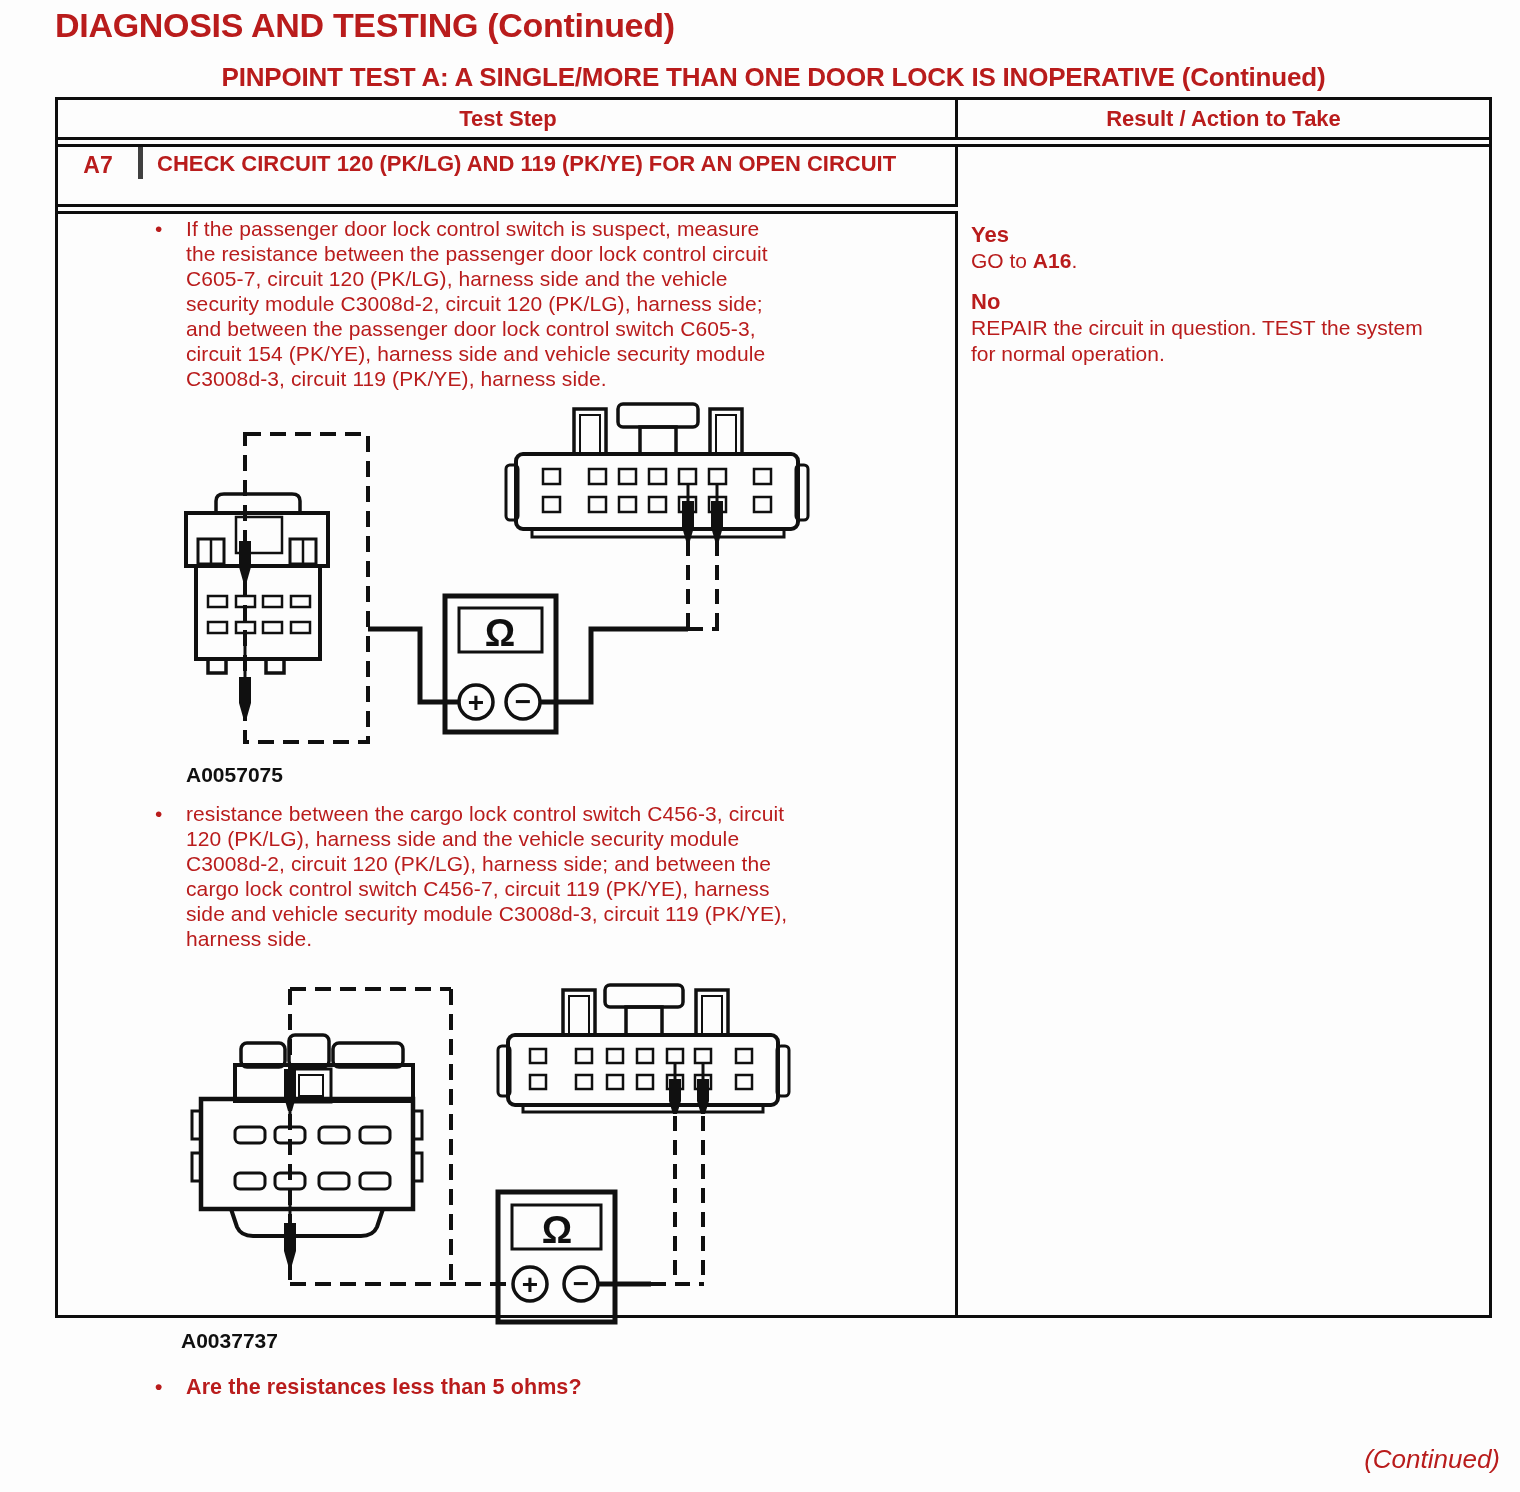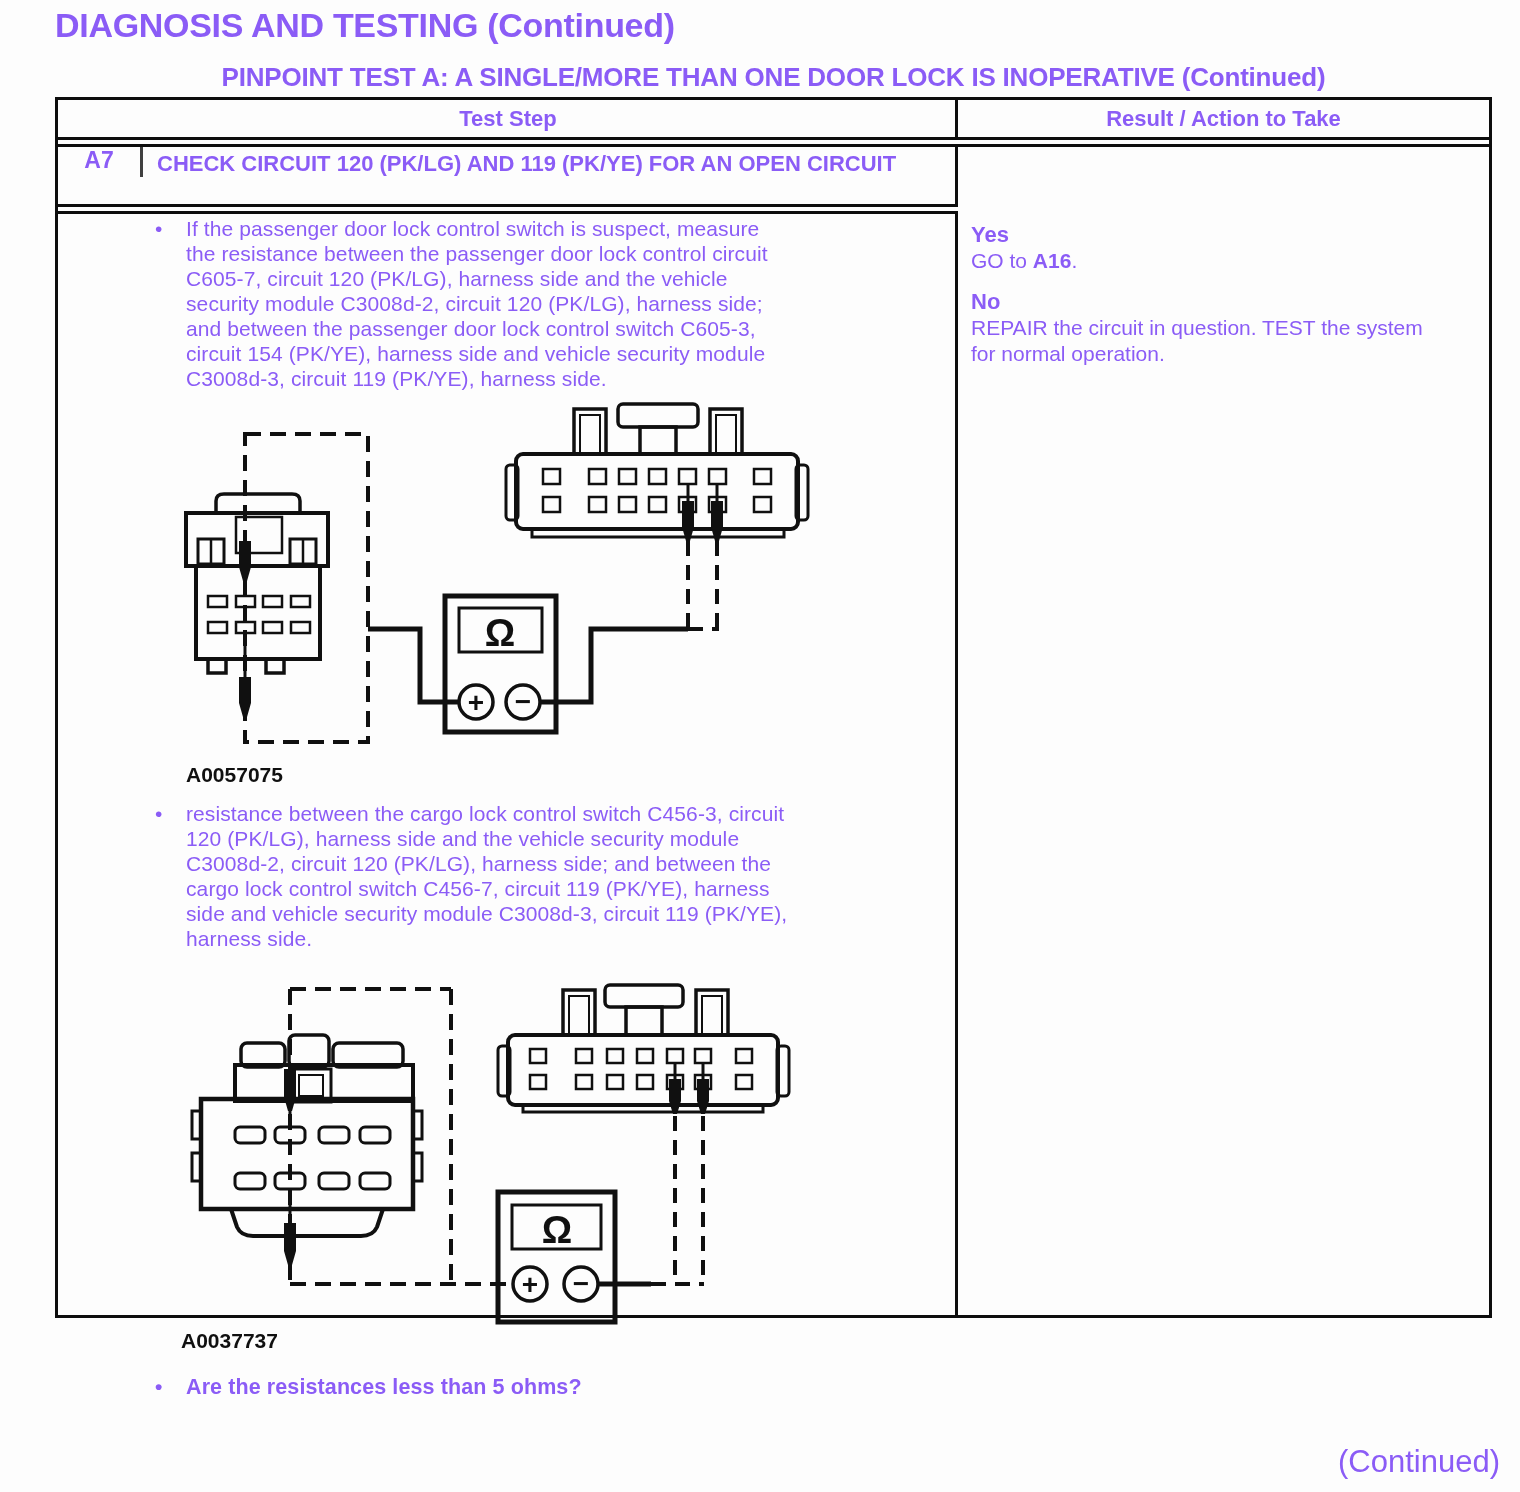--- a/index.html
+++ b/index.html
@@ -1,18 +1,18 @@
 <!DOCTYPE html>
 <html><head>
 <meta charset="utf-8">
 <style>
   html,body { margin:0; padding:0; background:#ffffff; }
   .sheet {
     position:relative; width:1520px; height:1492px;
-    background:#fdfdfd; color:#8b5cf6;
+    background:#fdfdfd; color:#b91c1c;
     font-family:"Liberation Sans", sans-serif;
     overflow:hidden;
   }
   .h1 {
     position:absolute; left:55px; top:6px; margin:0;
     font-size:34px; font-weight:bold; letter-spacing:-0.3px;
   }
   .h2 {
     position:absolute; left:55px; top:62px; width:1437px; margin:0;
     font-size:26px; font-weight:bold; text-align:center; letter-spacing:-0.2px;
@@ -24,22 +24,22 @@
   .col-div { position:absolute; left:897px; top:0; bottom:0; width:3px; background:#0d0d0d; }
   .thead { position:absolute; top:0; left:0; right:0; height:37px; display:flex; align-items:center; }
   .th { font-size:22px; font-weight:bold; text-align:center; }
   .th-left { width:900px; }
   .th-right { flex:1;text-align:center; }
   .drule { position:absolute; height:4px; border-top:3px solid #0d0d0d; border-bottom:3px solid #0d0d0d; background:#fdfdfd; }
   .rule-full { top:37px; left:0; right:0; }
   .rule-left { top:104px; left:0; width:900px; }
   .step-row { position:absolute; top:47px; left:0; width:900px; display:flex; }
   .step-id {
-    width:85px; border-right:3px solid #404040; box-sizing:border-box;
-    font-size:23px; font-weight:bold; text-align:center; 
+    width:85px; border-right:5px solid #404040; box-sizing:border-box;
+    font-size:23px; font-weight:bold; text-align:center; padding-top:5px;
   }
   .step-title {
     padding:3px 10px 0 14px; font-size:22px; font-weight:bold;
     line-height:27px; width:790px;
   }
   .left-content { position:absolute; top:114px; left:0; width:900px; }
   .bullet { display:flex; padding-left:97px; }
   .bullet .dot { width:31px; font-size:21px; line-height:25px; }
   .bullet .lines { font-size:21px; line-height:25px; letter-spacing:0.1px; }
   .bullet.b1 { margin-top:2px; }
@@ -50,21 +50,21 @@
   .fig1 { margin:10px 0 0 120px; }
   .fig2 { margin:26px 0 0 115px; }
   .right-content {
     position:absolute; left:900px; top:114px; right:0;
     padding:7px 16px 0 13px; font-size:21px; line-height:26px;
   }
   .res-label { font-weight:bold; font-size:22px; line-height:27px; }
   .res-block { margin-bottom:14px; }
   .no-action { width:475px; }
   .bold { font-weight:bold; }
-  .continued { position:absolute; right:20px; top:1444px; font-size:31px; }
+  .continued { position:absolute; right:20px; top:1444px; font-size:26px;font-style:italic; }
   .sv-stroke { stroke:#101010; fill:none; }
   .sv-fill { fill:#101010; stroke:none; }
   svg text { font-family:"Liberation Sans", sans-serif; fill:#101010; }
 </style>
 </head>
 <body>
 
 <div class="sheet">
 
   <h1 class="h1">DIAGNOSIS AND TESTING (Continued)</h1>

